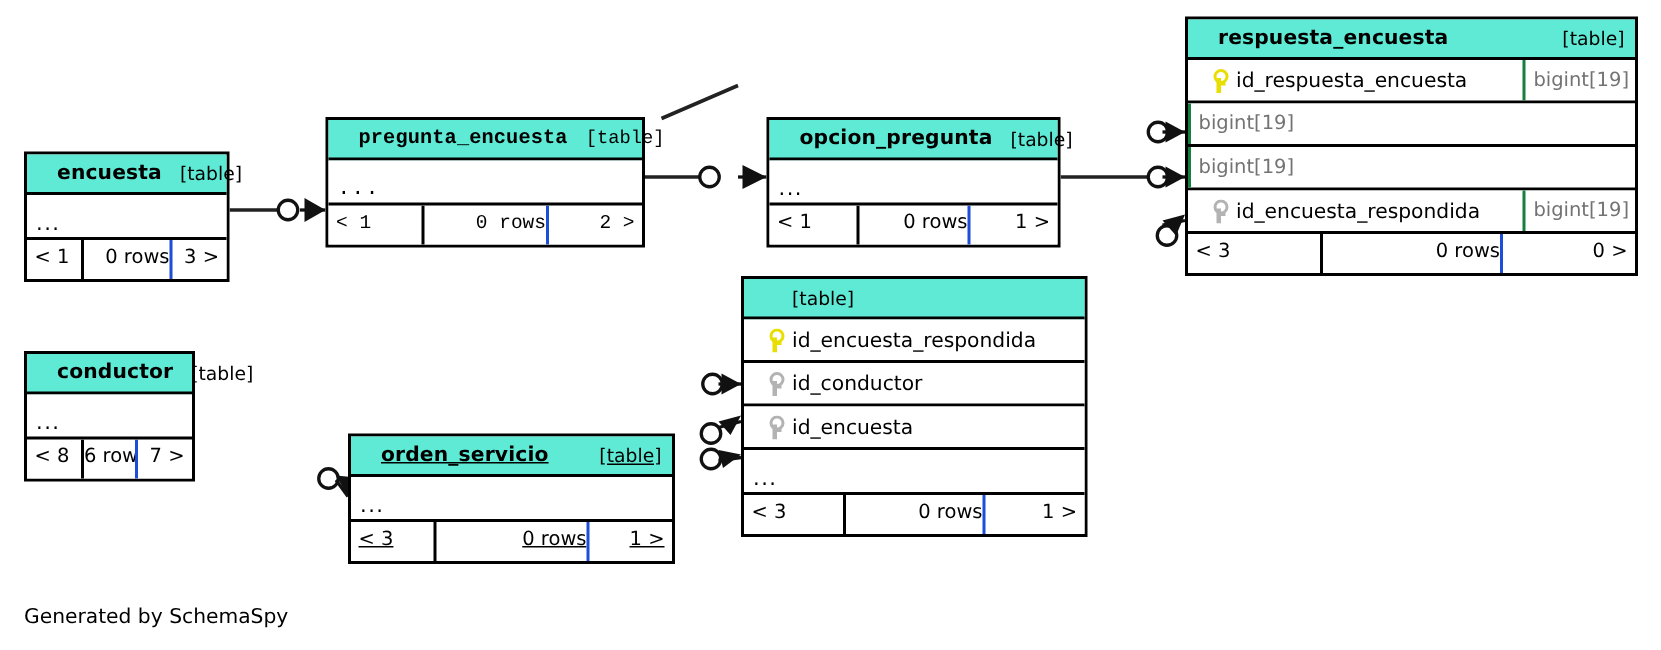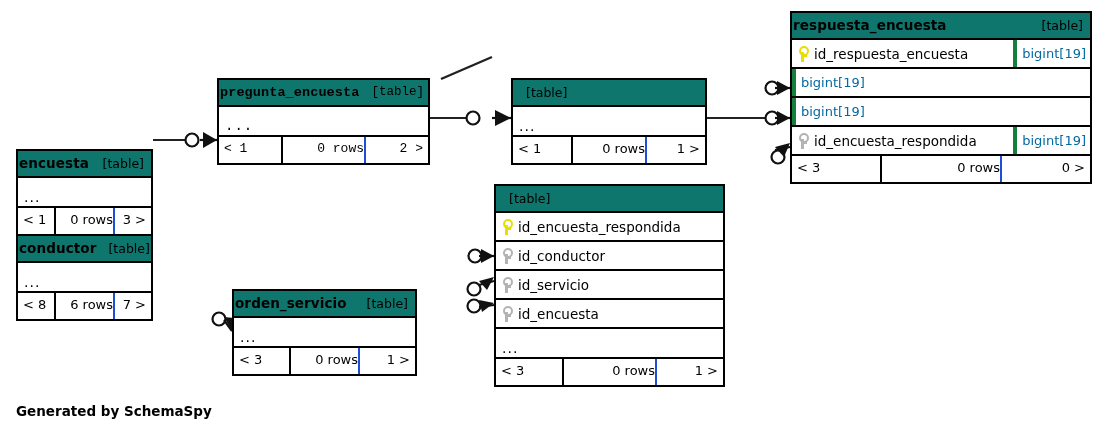--- a/index.html
+++ b/index.html
@@ -29,23 +29,23 @@
     box-sizing: border-box;
     border: 2px solid #000000;
     background: #ffffff;
     z-index: 5;
   }
   .tbl-head {
     display: flex;
     align-items: center;
     justify-content: space-between;
     box-sizing: border-box;
-    background: #0f766e;
+    background: #5eead4;
     border-bottom: 2px solid #000000;
-    padding: 2px 7px 3px 1px;
+    padding: 2px 7px 3px 20px;
     height: 27px;
   }
   .tbl-name {
     font-size: 13.5px;
     font-weight: bold;
     color: #000000;
     letter-spacing: 0.1px;
     white-space: nowrap;
   }
   .tbl-tag {
@@ -61,36 +61,36 @@
     box-sizing: border-box;
     border-bottom: 2px solid #000000;
     height: 29px;
     background: #ffffff;
   }
   .col-main {
     display: flex;
     align-items: flex-start;
     flex: 1 1 auto;
     min-width: 0;
-    padding-left: 6px;
+    padding-left: 16px;
     overflow: hidden;
   }
   .col-name {
     font-size: 13.5px;
     color: #000000;
     white-space: nowrap;
     padding-left: 5px;
   }
   .col-type {
     flex: 0 0 auto;
     box-sizing: border-box;
-    border-left: 4px solid #15803d;
+    border-left: 2px solid #15803d;
     padding: 0 4px 0 5px;
     font-size: 13px;
-    color: #0369a1;
+    color: #737373;
     line-height: 27px;
     height: 100%;
     white-space: nowrap;
   }
 
   
   .ell-row {
     box-sizing: border-box;
     border-bottom: 2px solid #000000;
     height: 30px;
@@ -233,21 +233,21 @@
     </g>
 
     <g>
       <circle cx="219" cy="319" r="6.5" fill="#ffffff" stroke="#111" stroke-width="2.2"></circle>
       <path d="M232,331 L224,317 L234,318 Z" fill="#111111"></path>
       <line x1="232" y1="331" x2="224" y2="320" stroke="#111111" stroke-width="2.2"></line>
     </g>
   </svg>
 
   <div id="tables-layer">
-      <div class="tbl" style="left: 16px; top: 101px; width: 137px; margin-top: 48px;">
+      <div class="tbl" style="left: 16px; top: 101px; width: 137px;">
         <div class="tbl-head">
           <span class="tbl-name">encuesta</span>
           <span class="tbl-tag">[table]</span>
         </div>
         <div class="ell-row">
           <span>...</span>
         </div>
         <div class="foot-row">
           <div class="foot-cell foot-left" style="width: 36px;">&lt; 1</div>
           <div class="foot-cell foot-mid">0 rows</div>
@@ -263,20 +263,21 @@
           <span>...</span>
         </div>
         <div class="foot-row">
           <div class="foot-cell foot-left" style="width: 62px;">&lt; 1</div>
           <div class="foot-cell foot-mid">0 rows</div>
           <div class="foot-cell foot-right" style="width: 62px;">2 &gt;</div>
         </div>
       </div>
       <div class="tbl" style="left: 511px; top: 78px; width: 196px;">
         <div class="tbl-head">
+          <span class="tbl-name">opcion_pregunta</span>
           <span class="tbl-tag">[table]</span>
         </div>
         <div class="ell-row">
           <span>...</span>
         </div>
         <div class="foot-row">
           <div class="foot-cell foot-left" style="width: 58px;">&lt; 1</div>
           <div class="foot-cell foot-mid">0 rows</div>
           <div class="foot-cell foot-right" style="width: 58px;">1 &gt;</div>
         </div>
@@ -313,35 +314,35 @@
             <span class="col-name">id_encuesta_respondida</span>
           </div>
           <div class="col-type">bigint[19]</div>
         </div>
         <div class="foot-row">
           <div class="foot-cell foot-left" style="width: 88px;">&lt; 3</div>
           <div class="foot-cell foot-mid">0 rows</div>
           <div class="foot-cell foot-right" style="width: 88px;">0 &gt;</div>
         </div>
       </div>
-      <div class="tbl" style="left: 16px; top: 234px; width: 137px;">
+      <div class="tbl" style="left: 16px; top: 234px; width: 114px;">
         <div class="tbl-head">
           <span class="tbl-name">conductor</span>
           <span class="tbl-tag">[table]</span>
         </div>
         <div class="ell-row">
           <span>...</span>
         </div>
         <div class="foot-row">
           <div class="foot-cell foot-left" style="width: 36px;">&lt; 8</div>
           <div class="foot-cell foot-mid">6 rows</div>
           <div class="foot-cell foot-right" style="width: 36px;">7 &gt;</div>
         </div>
       </div>
-      <div class="tbl" style="left: 232px; top: 289px; width: 185px;">
+      <div class="tbl" style="left: 232px; top: 289px; width: 218px; text-decoration: underline;">
         <div class="tbl-head">
           <span class="tbl-name">orden_servicio</span>
           <span class="tbl-tag">[table]</span>
         </div>
         <div class="ell-row">
           <span>...</span>
         </div>
         <div class="foot-row">
           <div class="foot-cell foot-left" style="width: 55px;">&lt; 3</div>
           <div class="foot-cell foot-mid">0 rows</div>
@@ -372,39 +373,29 @@
             <span class="col-name">id_conductor</span>
           </div>
         </div>
         <div class="col-row">
           <div class="col-main">
             <span class="key fk">
               <i class="kh"></i>
               <i class="ks"></i>
               <i class="kt"></i>
             </span>
-            <span class="col-name">id_servicio</span>
-          </div>
-        </div>
-        <div class="col-row">
-          <div class="col-main">
-            <span class="key fk">
-              <i class="kh"></i>
-              <i class="ks"></i>
-              <i class="kt"></i>
-            </span>
             <span class="col-name">id_encuesta</span>
           </div>
         </div>
         <div class="ell-row">
           <span>...</span>
         </div>
         <div class="foot-row">
           <div class="foot-cell foot-left" style="width: 66px;">&lt; 3</div>
           <div class="foot-cell foot-mid">0 rows</div>
           <div class="foot-cell foot-right" style="width: 66px;">1 &gt;</div>
         </div>
       </div>
     </div>
 
-  <div class="footer-note" style="left:16px; top:403px;font-weight:bold;">Generated by SchemaSpy</div>
+  <div class="footer-note" style="left:16px; top:403px;">Generated by SchemaSpy</div>
 
 </div>
 
 </body></html>

